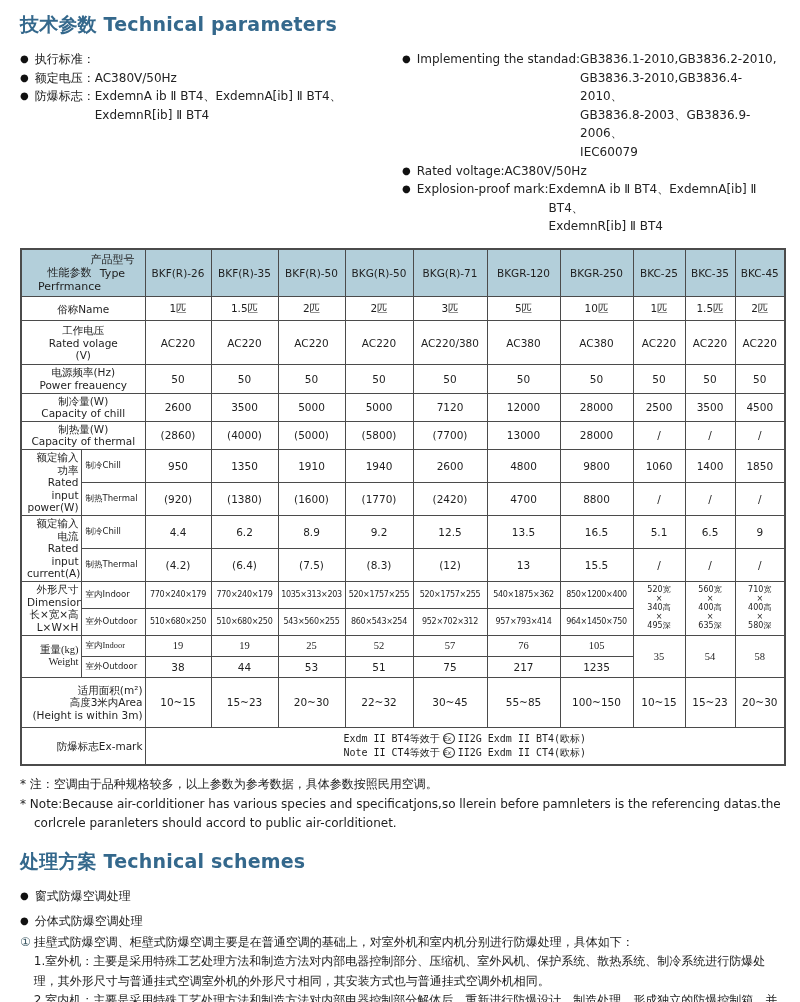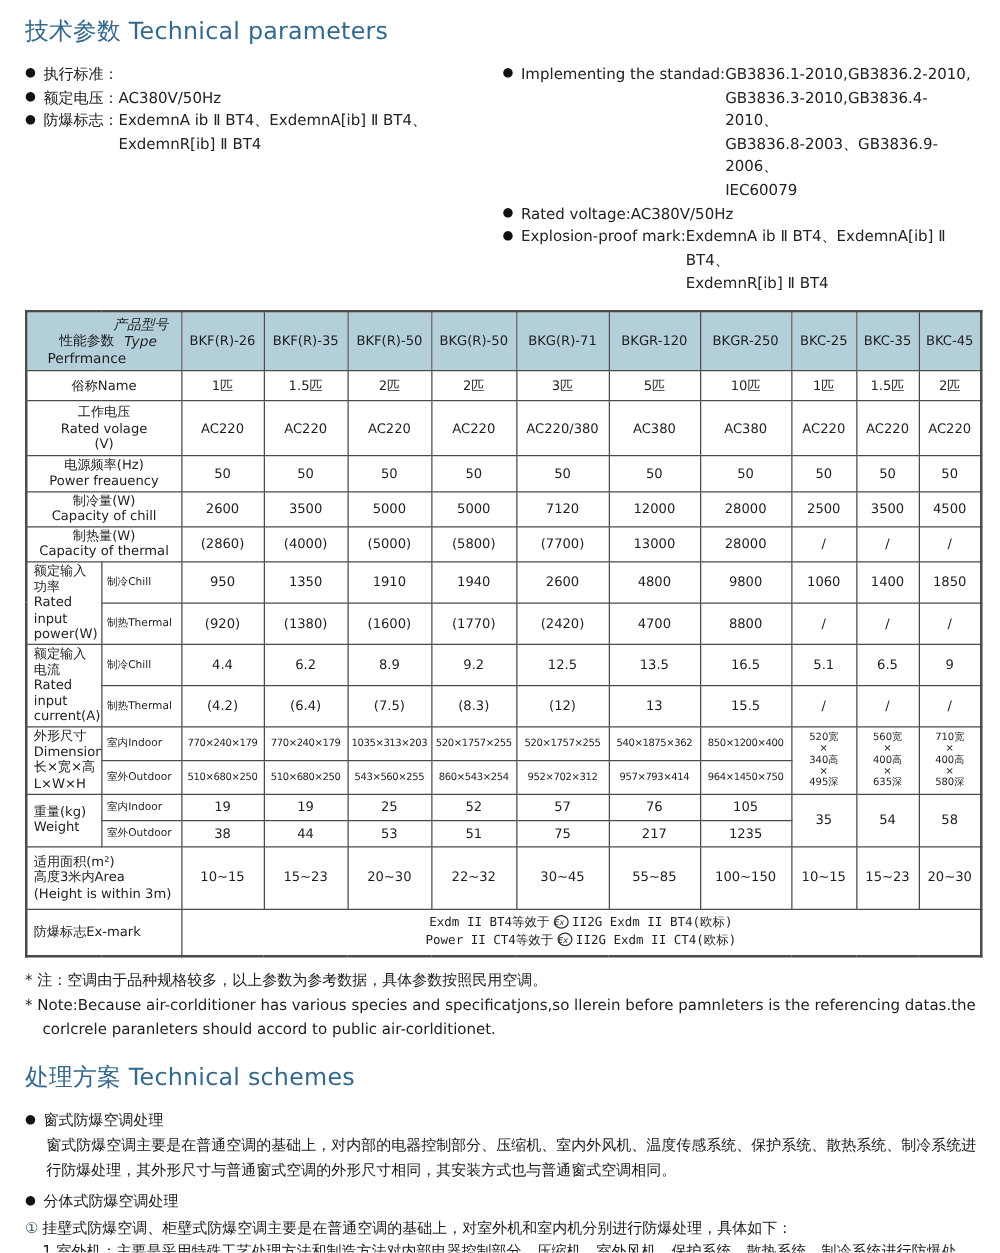--- a/index.html
+++ b/index.html
@@ -5,21 +5,21 @@
   * { margin: 0; padding: 0; box-sizing: border-box; }
   html, body { width: 800px; background: #ffffff; }
   body {
     height: 1002px; overflow: hidden;
     font-family: "DejaVu Sans", "Liberation Sans", sans-serif;
     color: #222; -webkit-font-smoothing: antialiased;
   }
   .page { padding: 10px 18px 0 20px; }
 
   h1.sec-title {
-    font-size: 19px; font-weight: 400; color: #34688c;
+    font-size: 19px; font-weight: 700; color: #34688c;
     letter-spacing: 0.2px; margin: 2px 0 12px 0;
   }
 
   
   .spec-cols { display: flex; gap: 10px; margin-bottom: 6px; }
   .spec-col { font-size: 12px; line-height: 1.55; }
   .spec-col.left  { width: 372px; }
   .spec-col.right { width: 380px; }
   .bullet-item { display: flex; align-items: flex-start; }
   .bullet-dot { font-size: 10px; line-height: 18px; margin-right: 6px; color: #111; flex: 0 0 auto; }
@@ -43,21 +43,21 @@
         rgba(0,0,0,0) calc(50% - 0.7px),
         #52636c calc(50% - 0.7px),
         #52636c calc(50% + 0.7px),
         rgba(0,0,0,0) calc(50% + 0.7px)),
       #b3cfda;
   }
   .corner-top    { position: absolute; top: 3px; right: 10px; white-space: pre-line; font-size: 11px; line-height: 1.25; text-align: center; }
   .corner-bottom { position: absolute; bottom: 3px; left: 16px; white-space: pre-line; font-size: 11px; line-height: 1.25; text-align: center; }
 
   #spec-table td.lbl { white-space: pre-line; font-size: 10.5px; line-height: 1.2; }
-  #spec-table td.lbl.left { text-align: left; padding-left: 5px; }
+  #spec-table td.lbl.left { text-align: right; padding-left: 5px; }
   #spec-table td.sub { font-size: 8.5px; text-align: left; padding-left: 4px; white-space: nowrap; }
   #spec-table td.val { font-size: 10.5px; }
   #spec-table td.val.dim { font-size: 8px; letter-spacing: -0.3px; padding: 0; }
   #spec-table td.val.mdim { font-size: 8px; line-height: 1.12; white-space: pre-line; padding: 0; }
   #spec-table td.exval {
     font-family: "DejaVu Sans Mono", "Liberation Mono", monospace;
     font-size: 10px; line-height: 1.45; text-align: center;
   }
   .exsym {
     display: inline-block; width: 12px; height: 11px; line-height: 10px;
@@ -137,21 +137,21 @@
         <col style="width: 74px;">
         <col style="width: 73px;">
         <col style="width: 73px;">
         <col style="width: 52px;">
         <col style="width: 50px;">
         <col style="width: 50px;">
       </colgroup>
       <thead>
         <tr>
           <th class="corner" colspan="2">
-            <div class="corner-top" style="white-space: pre-line; font-style: italic;">产品型号
+            <div class="corner-top" style="white-space: pre-line;">产品型号
 Type</div>
             <div class="corner-bottom" style="white-space: pre-line;">性能参数
 Perfrmance</div>
           </th>
           <th class="model">BKF(R)-26</th>
           <th class="model">BKF(R)-35</th>
           <th class="model">BKF(R)-50</th>
           <th class="model">BKG(R)-50</th>
           <th class="model">BKG(R)-71</th>
           <th class="model">BKGR-120</th>
@@ -322,21 +322,21 @@
         <tr style="height: 27px;">
           <td class="sub">室外Outdoor</td>
           <td class="val dim">510×680×250</td>
           <td class="val dim">510×680×250</td>
           <td class="val dim">543×560×255</td>
           <td class="val dim">860×543×254</td>
           <td class="val dim">952×702×312</td>
           <td class="val dim">957×793×414</td>
           <td class="val dim">964×1450×750</td>
         </tr>
-        <tr style="height: 21px;">
+        <tr style="height: 21px; font-family: Liberation Serif, serif;">
           <td class="lbl left" rowspan="2">重量(kg)
 Weight</td>
           <td class="sub">室内Indoor</td>
           <td class="val">19</td>
           <td class="val">19</td>
           <td class="val">25</td>
           <td class="val">52</td>
           <td class="val">57</td>
           <td class="val">76</td>
           <td class="val">105</td>
@@ -366,39 +366,38 @@
           <td class="val">55~85</td>
           <td class="val">100~150</td>
           <td class="val">10~15</td>
           <td class="val">15~23</td>
           <td class="val">20~30</td>
         </tr>
         <tr style="height: 38px;">
           <td class="lbl left" colspan="2">防爆标志Ex-mark</td>
           <td class="exval" colspan="10">
             <div><span>Exdm II BT4等效于</span><span class="exsym">Ex</span><span>II2G Exdm II BT4(欧标)</span></div>
-            <div><span>Power II CT4等效于</span><span class="exsym">Ex</span><span>II2G Exdm II CT4(欧标)</span></div>
+            <div><span>Note II CT4等效于</span><span class="exsym">Ex</span><span>II2G Exdm II CT4(欧标)</span></div>
           </td>
         </tr>
       </tbody>
     </table>
 
   <div class="notes">
     <p>* 注：空调由于品种规格较多，以上参数为参考数据，具体参数按照民用空调。</p>
     <p>* Note:Because air-corlditioner has various species and specificatjons,so llerein before pamnleters is the referencing datas.the corlcrele paranleters should accord to public air-corlditionet.</p>
   </div>
 
   <h1 class="sec-title" style="margin-top:16px">处理方案 Technical schemes</h1>
 
   <div class="schemes">
     <div class="scheme-title">
       <span class="bullet-dot">●</span>
       <span>窗式防爆空调处理</span>
     </div>
-    <p class="scheme-body">窗式防爆空调主要是在普通空调的基础上，对内部的电器控制部分、压缩机、室内外风机、温度传感系统、保护系统、散热系统、制冷系统进行防爆处理，其外形尺寸与普通窗式空调的外形尺寸相同，其安装方式也与普通窗式空调相同。</p>
 
     <div class="scheme-title">
       <span class="bullet-dot">●</span>
       <span>分体式防爆空调处理</span>
     </div>
     <div class="scheme-item">
       <span class="cnum">①</span>
       <div class="scheme-item-text">挂壁式防爆空调、柜壁式防爆空调主要是在普通空调的基础上，对室外机和室内机分别进行防爆处理，具体如下：
 1.室外机：主要是采用特殊工艺处理方法和制造方法对内部电器控制部分、压缩机、室外风机、保护系统、散热系统、制冷系统进行防爆处理，其外形尺寸与普通挂式空调室外机的外形尺寸相同，其安装方式也与普通挂式空调外机相同。
 2.室内机：主要是采用特殊工艺处理方法和制造方法对内部电器控制部分解体后，重新进行防爆设计、制造处理，形成独立的防爆控制箱，并实现手动控制功能，其挂机外形尺寸与普通挂式室内面的外形尺寸相同，其安装也与普通挂式室内机相同。但防爆室内机增加了一个挂式安装的防爆控制箱，其外形尺寸见技术参数。</div>

